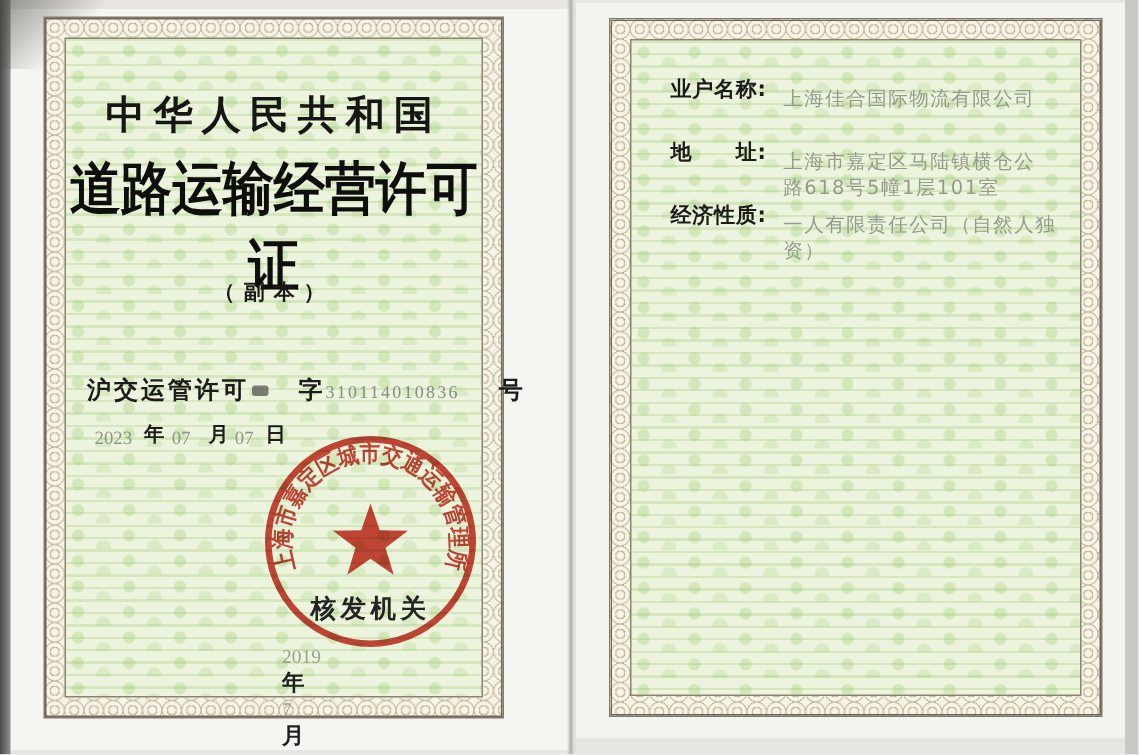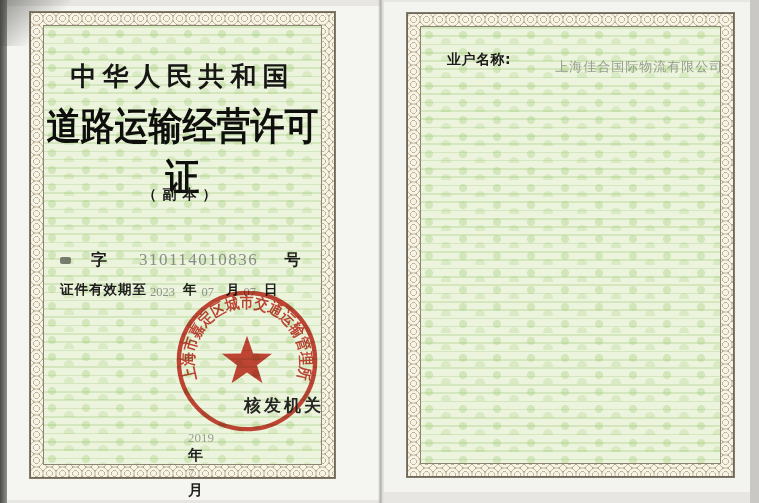--- a/index.html
+++ b/index.html
@@ -48,43 +48,43 @@
     font-family:"DejaVu Serif","Liberation Serif",serif;
     font-size:34px;font-weight:900;color:#0e0e0c;letter-spacing:0px;transform:scaleY(1.12);}
   .copy-type{position:absolute;top:160px;left:0;right:0;text-align:center;
     font-family:"DejaVu Serif","Liberation Serif",serif;
     font-size:14px;font-weight:700;color:#1a1a18;letter-spacing:6px;}
 
   .license-row{position:absolute;top:224px;left:14px;display:flex;align-items:baseline;white-space:nowrap;}
   .license-row .b{font-size:16px;font-weight:bold;color:#1c1c1a;letter-spacing:2px;}
   .smudge{display:inline-block;width:11px;height:7px;background:#55554f;border-radius:2px;opacity:.75;margin-left:2px;align-self:center;}
   .license-row .zi{margin-left:20px;}
-  .license-row .num{margin-left:30px;font-family:"Liberation Serif","DejaVu Serif",serif;
-    font-size:17px;color:#868d85;letter-spacing:1.5px;}
+  .license-row .num{margin-left:0;font-family:"Liberation Serif","DejaVu Serif",serif;
+    font-size:12px;color:#868d85;letter-spacing:1.5px;}
   .license-row .hao{margin-left:26px;}
 
   .validity-row{position:absolute;top:255px;left:16px;display:flex;align-items:baseline;white-space:nowrap;}
   .validity-row .b{font-size:13.5px;font-weight:bold;color:#1c1c1a;letter-spacing:1px;}
   .faint{font-family:"Liberation Serif","DejaVu Serif",serif;color:#8d948a;font-size:12.5px;}
   .validity-row .faint{position:relative;top:2px;}
   .validity-row .g4{margin-left:4px;} .validity-row .g8{margin-left:8px;} .validity-row .g12{margin-left:12px;} .validity-row .g3{margin-left:3px;}
 
   .stamp{position:absolute;left:130px;top:262px;width:146px;height:146px;mix-blend-mode:multiply;opacity:.93;}
-  .issuer-label{position:absolute;left:126px;top:368px;width:154px;text-align:right;
+  .issuer-label{position:absolute;left:126px;top:368px;width:154px;text-align:center;
     font-size:17px;font-weight:bold;color:#242422;letter-spacing:3px;z-index:3;}
   .issue-date-row{position:absolute;top:404px;left:110px;display:flex;align-items:baseline;white-space:nowrap;flex-direction:column;}
   .issue-date-row .b{font-size:15px;font-weight:bold;color:#1e1e1c;}
   .issue-date-row .faint{font-size:13px;color:#999f93;}
   .gap34{margin-left:34px;} .gap12{margin-left:12px;} .gap10{margin-left:10px;} .gap4{margin-left:4px;}
 
   
   .field{position:absolute;left:26px;white-space:nowrap;}
   .field .label{display:inline-block;font-size:14px;font-weight:bold;color:#1b1b19;letter-spacing:0.5px;vertical-align:top;}
-  .field .value{display:inline-block;vertical-align:top;position:relative;top:7px;margin-left:17px;
-    font-size:13px;color:#949b8d;letter-spacing:1px;white-space:normal;line-height:17px;text-align:right;}
+  .field .value{display:inline-block;vertical-align:top;position:relative;top:7px;margin-left:6px;
+    font-size:13px;color:#949b8d;letter-spacing:1px;white-space:normal;line-height:17px;}
   .f1{top:24px;}  .f1 .value{width:190px;}
   .f2{top:66px;}  .f2 .value{width:180px;}
   .f3{top:108px;} .f3 .value{width:198px;}
   .f4{top:140px;} .f4 .value{width:200px;}
 </style>
 </head>
 <body>
 
 <div class="screen">
 
@@ -98,28 +98,28 @@
   <div class="cert cert-left">
     <div class="cert-inner">
 
       <div class="country">中华人民共和国</div>
 
       <div class="main-title">道路运输经营许可证</div>
 
       <div class="copy-type">（副本）</div>
 
       <div class="license-row">
+        <span class="b">沪交运管许可</span>
         <span class="smudge"></span>
         <span class="b zi">字</span>
         <span class="num">310114010836</span>
         <span class="b hao">号</span>
       </div>
 
       <div class="validity-row">
-        <span class="b">证件有效期至</span>
         <span class="faint g3">2023</span>
         <span class="b g8">年</span>
         <span class="faint g4">07</span>
         <span class="b g12">月</span>
         <span class="faint g3">07</span>
         <span class="b g8">日</span>
       </div>
 
       <svg class="stamp" viewBox="0 0 150 150" xmlns="http://www.w3.org/2000/svg">
         <circle cx="75" cy="75" r="70" fill="none" stroke="#c9392b" stroke-width="4.5"></circle>
@@ -145,19 +145,27 @@
   </div>
 
   <div class="cert cert-right">
     <div class="cert-inner">
 
       <div class="field f1">
         <span class="label">业户名称:</span>
         <span class="value">上海佳合国际物流有限公司</span>
       </div>
 
+      <div class="field f2">
+        <span class="label">地　　址:</span>
+        <span class="value">上海市嘉定区马陆镇横仓公路618号5幢1层101室</span>
+      </div>
 
+      <div class="field f3">
+        <span class="label">经济性质:</span>
+        <span class="value">一人有限责任公司（自然人独资）</span>
+      </div>
 
 
     </div>
   </div>
 
 </div>
 
 </body></html>

